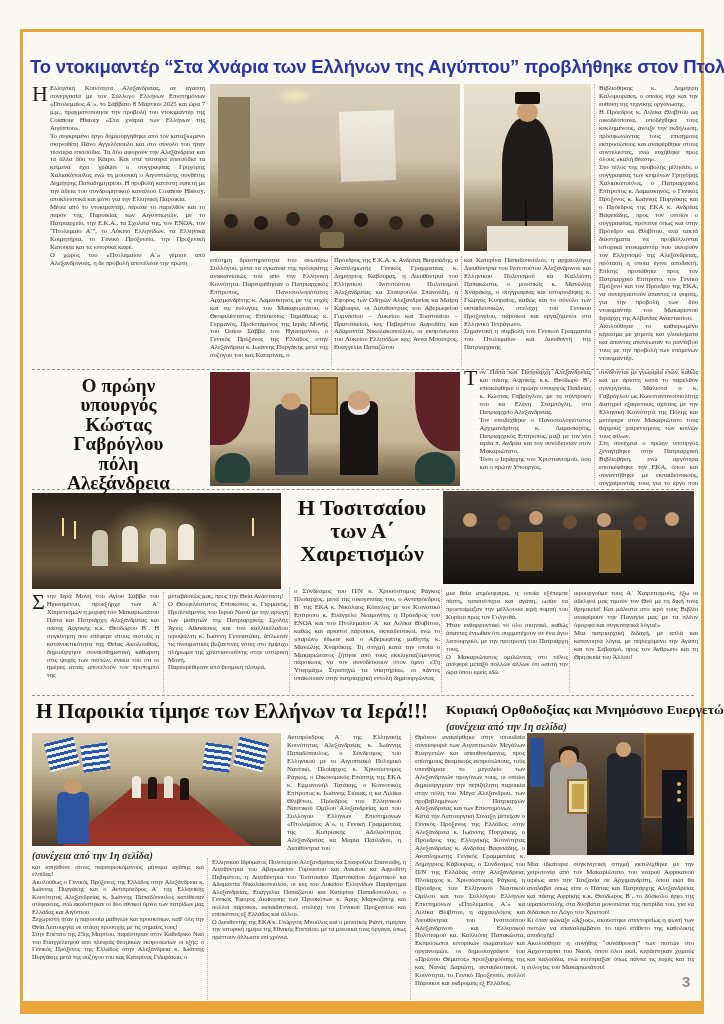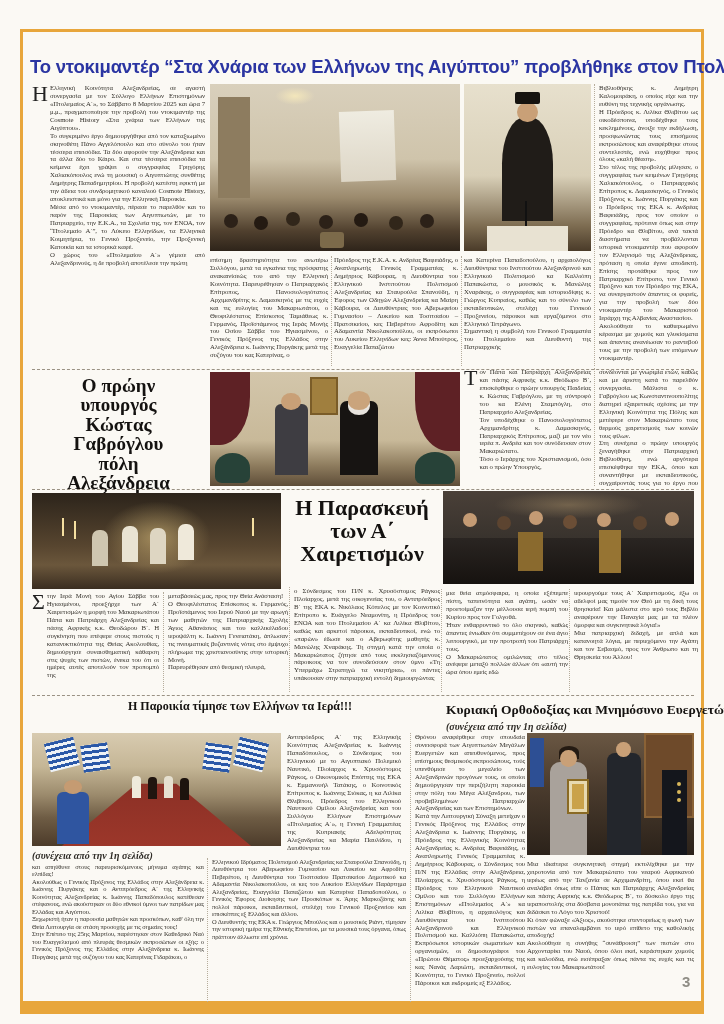--- a/index.html
+++ b/index.html
@@ -110,21 +110,21 @@
 Στη συνέχεια ο πρώην υπουργός ξεναγήθηκε στην Πατριαρχική Βιβλιοθήκη, ενώ αργότερα επισκέφθηκε την ΕΚΑ, όπου και συναντήθηκε με εκπαιδευτικούς, συγχαίροντάς τους για το έργο που επιτελούν.</div>
 
   <div class="abs sep" style="left:32px;top:489px;width:662px;"></div>
 
   <div class="photo ph4" style="left:32px;top:493px;width:249px;height:96px;">
     <div style="left:28%;top:8%;width:44%;height:76%;background:radial-gradient(ellipse,rgba(244,214,140,.5),rgba(244,214,140,0) 70%);"></div>
     <div style="left:36%;top:34%;width:16px;height:36px;background:#e9e3d2;border-radius:7px 7px 0 0;box-shadow:28px 2px 0 #ded6c2,56px -2px 0 #efe9da,-30px 4px 0 #cfc6b0;"></div>
     <div style="left:12%;top:26%;width:2px;height:18px;background:#f5dfa0;box-shadow:12px 3px 0 #f5dfa0,190px 0 0 #f5dfa0;"></div>
   </div>
 
-  <div class="abs h-serif" style="left:287px;top:496px;width:150px;font-size:22px;line-height:1.05;">Η Παρασκευή
+  <div class="abs h-serif" style="left:287px;top:496px;width:150px;font-size:22px;line-height:1.05;">Η Τοσιτσαίου
 των Α΄
 Χαιρετισμών</div>
 
   <div class="photo ph5" style="left:443px;top:491px;width:251px;height:93px;">
     <div style="left:20%;top:0;width:60%;height:30%;background:radial-gradient(ellipse,rgba(200,170,120,.35),rgba(200,170,120,0) 70%);"></div>
     <div style="left:8%;top:24%;width:14px;height:14px;border-radius:50%;background:#c49b74;box-shadow:34px 3px 0 #5c4430,66px -2px 0 #c49b74,100px 2px 0 #6b4e36,134px 0 0 #c49b74,170px 3px 0 #5c4430,202px -1px 0 #c49b74;"></div>
     <div style="left:0;bottom:0;width:100%;height:50%;background:linear-gradient(180deg,#2a2522,#16120f);"></div>
     <div style="left:30%;top:44%;width:10%;height:42%;background:#8a6a2e;"></div>
     <div style="left:62%;top:42%;width:9%;height:46%;background:#967433;"></div>
   </div>
@@ -138,21 +138,21 @@
 Παρευρέθησαν από θεσμική πλευρά,</div>
   <div class="abs col rule-l" style="left:289px;top:587px;width:146px;height:105px;">ο Σύνδεσμος του Π/Ν κ. Χρυσόστομος Ράγκος Πλοίαρχος, μετά της οικογενείας του, ο Αντιπρόεδρος Β΄ της ΕΚΑ κ. Νικόλαος Κόπελος με τον Κοινοτικό Επίτροπο κ. Ευάγγελο Νεαμονίτη, η Πρόεδρος του ΕΝΟΑ και του Πτολεμαίου Α΄ κα Λιλίκα Θλιβίτου, καθώς και αρκετοί πάροικοι, εκπαιδευτικοί, ενώ το «παρών» έδωσε και ο Αβερωφίτης μαθητής κ. Μανώλης Χναράκης. Τη στιγμή κατά την οποία ο Μακαριώτατος ζήτησε από τους εκκλησιαζόμενους πάροικους να τον συνοδεύσουν στον ύμνο «Τη Υπερμάχω Στρατηγώ τα νικητήρια», οι πάντες υπάκουσαν στην πατριαρχική εντολή δημιουργώντας</div>
   <div class="abs col rule-l" style="left:441px;top:589px;width:122px;height:103px;">μια θεία ατμόσφαιρα, η οποία εξέπεμπε πίστη, ταπεινότητα και αγάπη, ωσάν να προετοίμαζαν την μέλλουσα ιερή πομπή του Κυρίου προς τον Γολγοθά.
 Ήταν ενθαρρυντικό το όλο σκηνικό, καθώς άπαντες ένιωθαν ότι συμμετέχουν σε ένα άγιο λειτουργικό, με την προτροπή του Πατριάρχη τους.
 Ο Μακαριώτατος ομιλώντας στο τέλος ανέφερε μεταξύ πολλών άλλων ότι «αυτή την ώρα όπου εμείς εδώ</div>
   <div class="abs col rule-l" style="left:569px;top:589px;width:124px;height:103px;">ιερουργούμε τους Α΄ Χαιρετισμούς, έξω οι αδελφοί μας τιμούν τον Θεό με τη δική τους θρησκεία! Και μάλιστα στο ιερό τους Βιβλίο αναφέρουν την Παναγία μας με τα πλέον όμορφα και συγκινητικά λόγια!»
 Μια πατριαρχική διδαχή, με απλά και κατανοητά λόγια, με περιεχόμενο την Αγάπη και τον Σεβασμό, προς τον Άνθρωπο και τη Θρησκεία του Άλλου!</div>
 
   <div class="abs sep" style="left:32px;top:695px;width:662px;"></div>
 
-  <div class="abs h-serif" style="left:36px;top:699px;width:408px;font-size:12px;white-space:nowrap;">Η Παροικία τίμησε των Ελλήνων τα Ιερά!!!</div>
+  <div class="abs h-serif" style="left:28px;top:699px;width:408px;font-size:21px;white-space:nowrap;">Η Παροικία τίμησε των Ελλήνων τα Ιερά!!!</div>
 
   <div class="abs h-serif" style="left:446px;top:702px;width:248px;font-size:13.5px;white-space:nowrap;">Κυριακή Ορθοδοξίας και Μνημόσυνο Ευεργετών</div>
   <div class="abs caption" style="left:446px;top:721px;width:140px;">(συνέχεια από την 1η σελίδα)</div>
 
   <div class="photo ph6" style="left:32px;top:733px;width:249px;height:113px;">
     <div style="left:0;top:0;width:100%;height:100%;background:linear-gradient(180deg,#7e2a22,#9c372a);clip-path:polygon(42% 45%,58% 45%,88% 100%,12% 100%);"></div>
     <div style="left:6%;top:6%;width:12%;height:26%;background:repeating-linear-gradient(180deg,#2a58a8 0 3px,#eef2f6 3px 6px);transform:rotate(-14deg);"></div>
     <div style="left:20%;top:10%;width:11%;height:24%;background:repeating-linear-gradient(180deg,#2a58a8 0 3px,#eef2f6 3px 6px);transform:rotate(-8deg);"></div>
     <div style="right:6%;top:6%;width:12%;height:26%;background:repeating-linear-gradient(180deg,#2a58a8 0 3px,#eef2f6 3px 6px);transform:rotate(14deg);"></div>
     <div style="right:20%;top:10%;width:11%;height:24%;background:repeating-linear-gradient(180deg,#2a58a8 0 3px,#eef2f6 3px 6px);transform:rotate(8deg);"></div>

